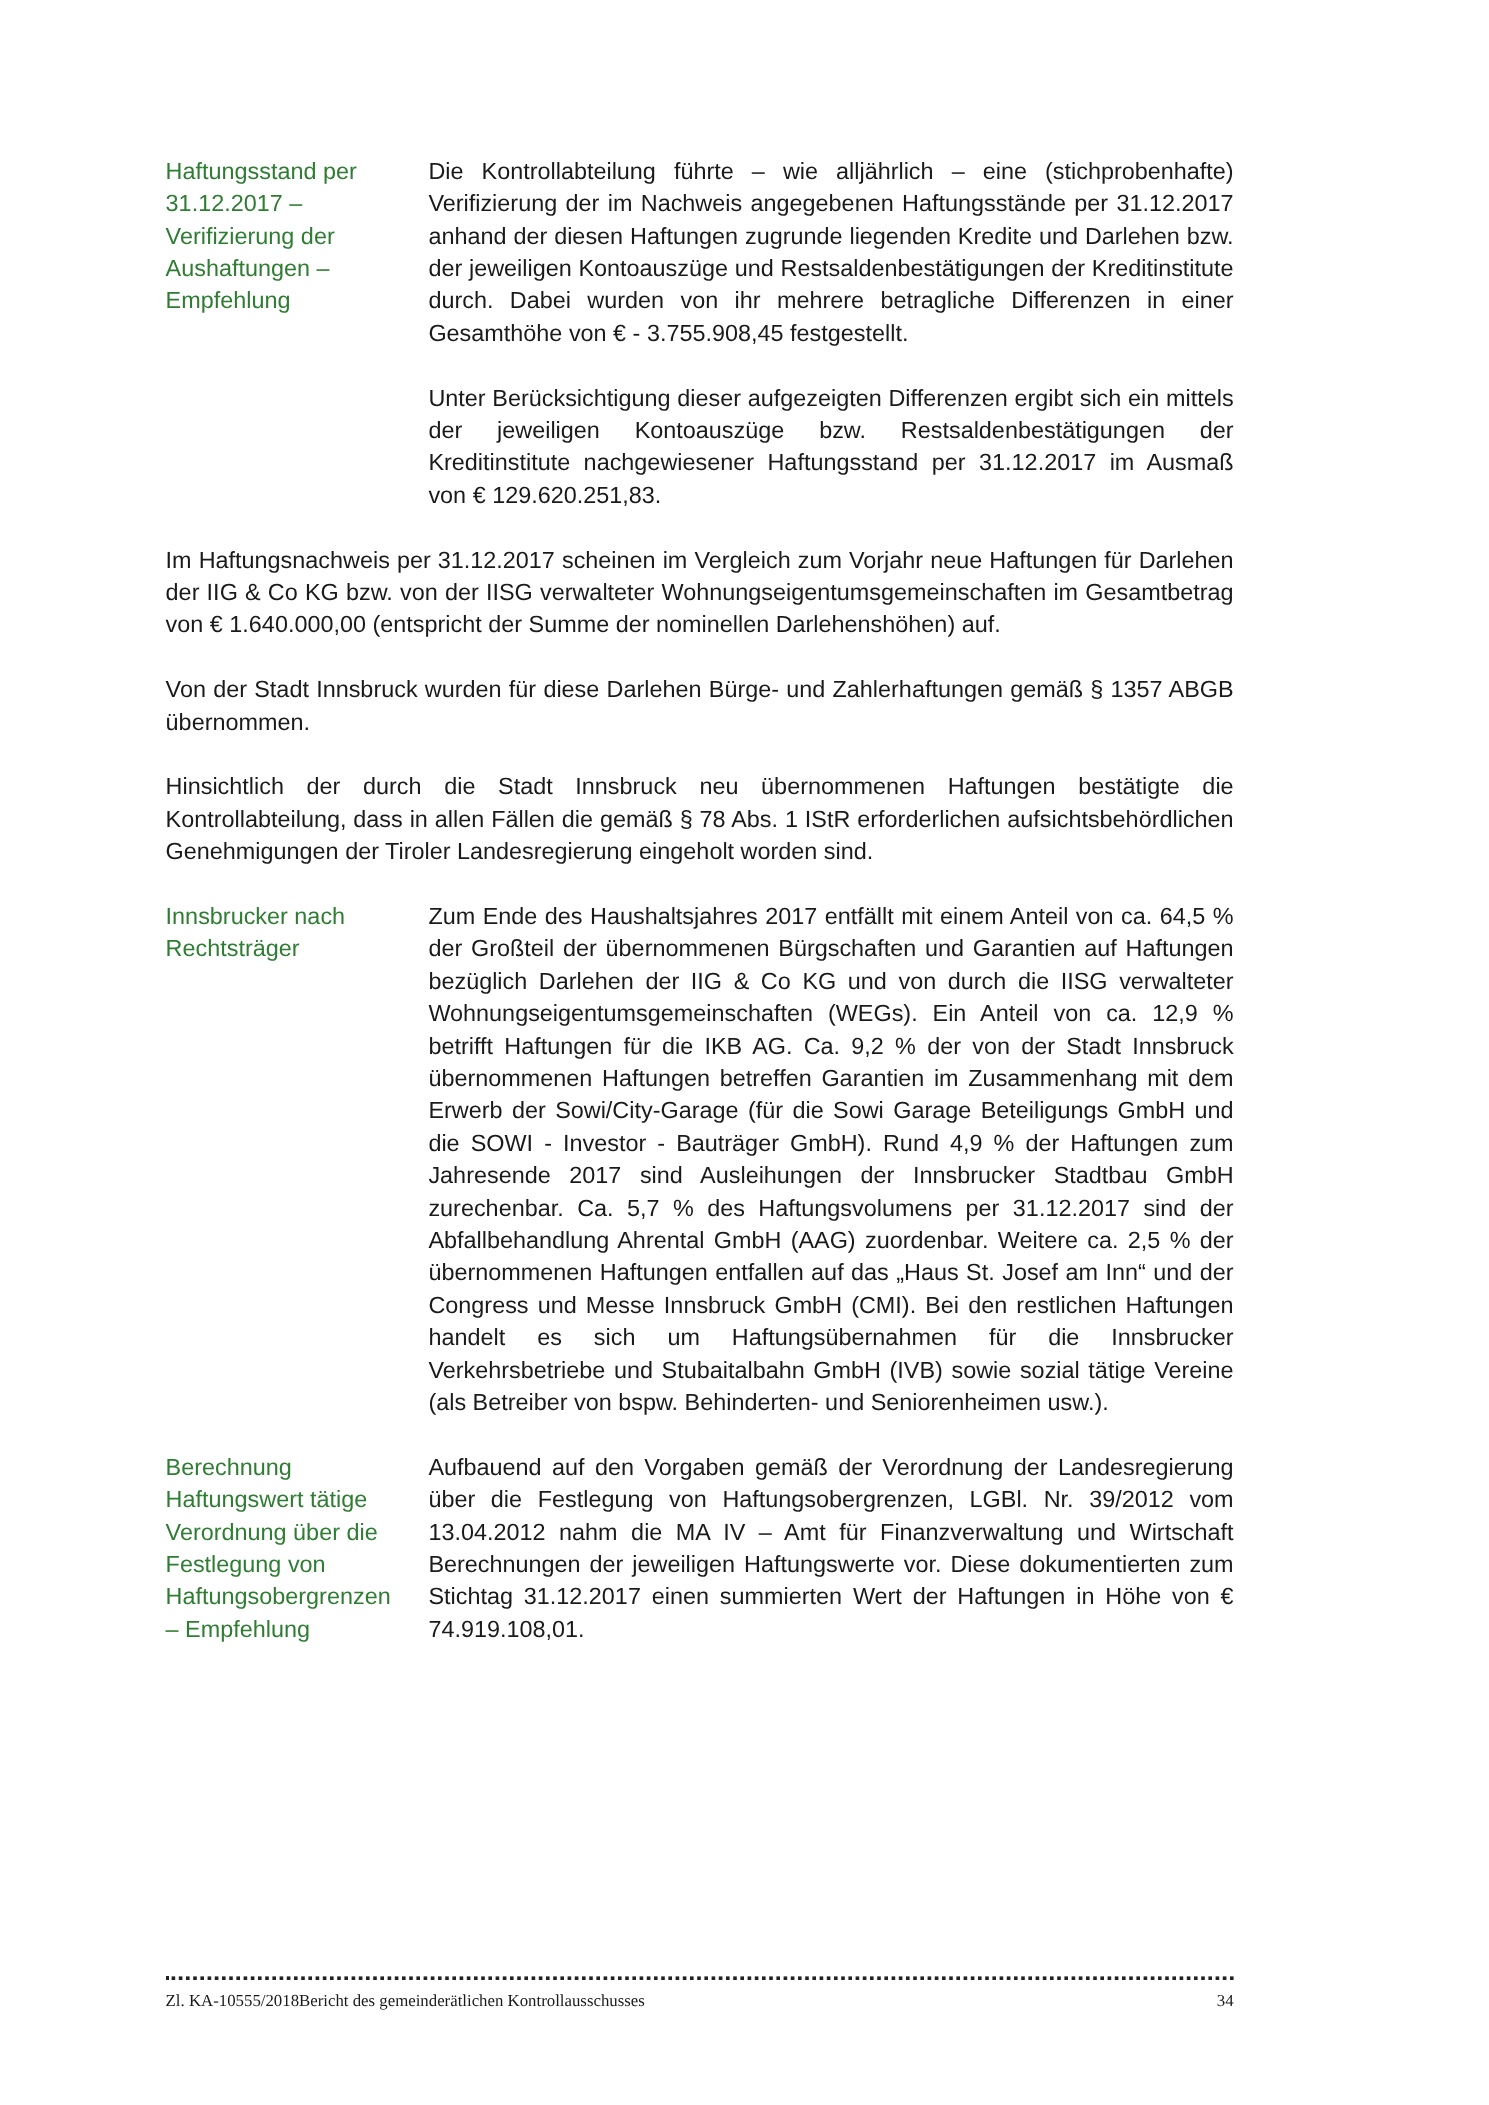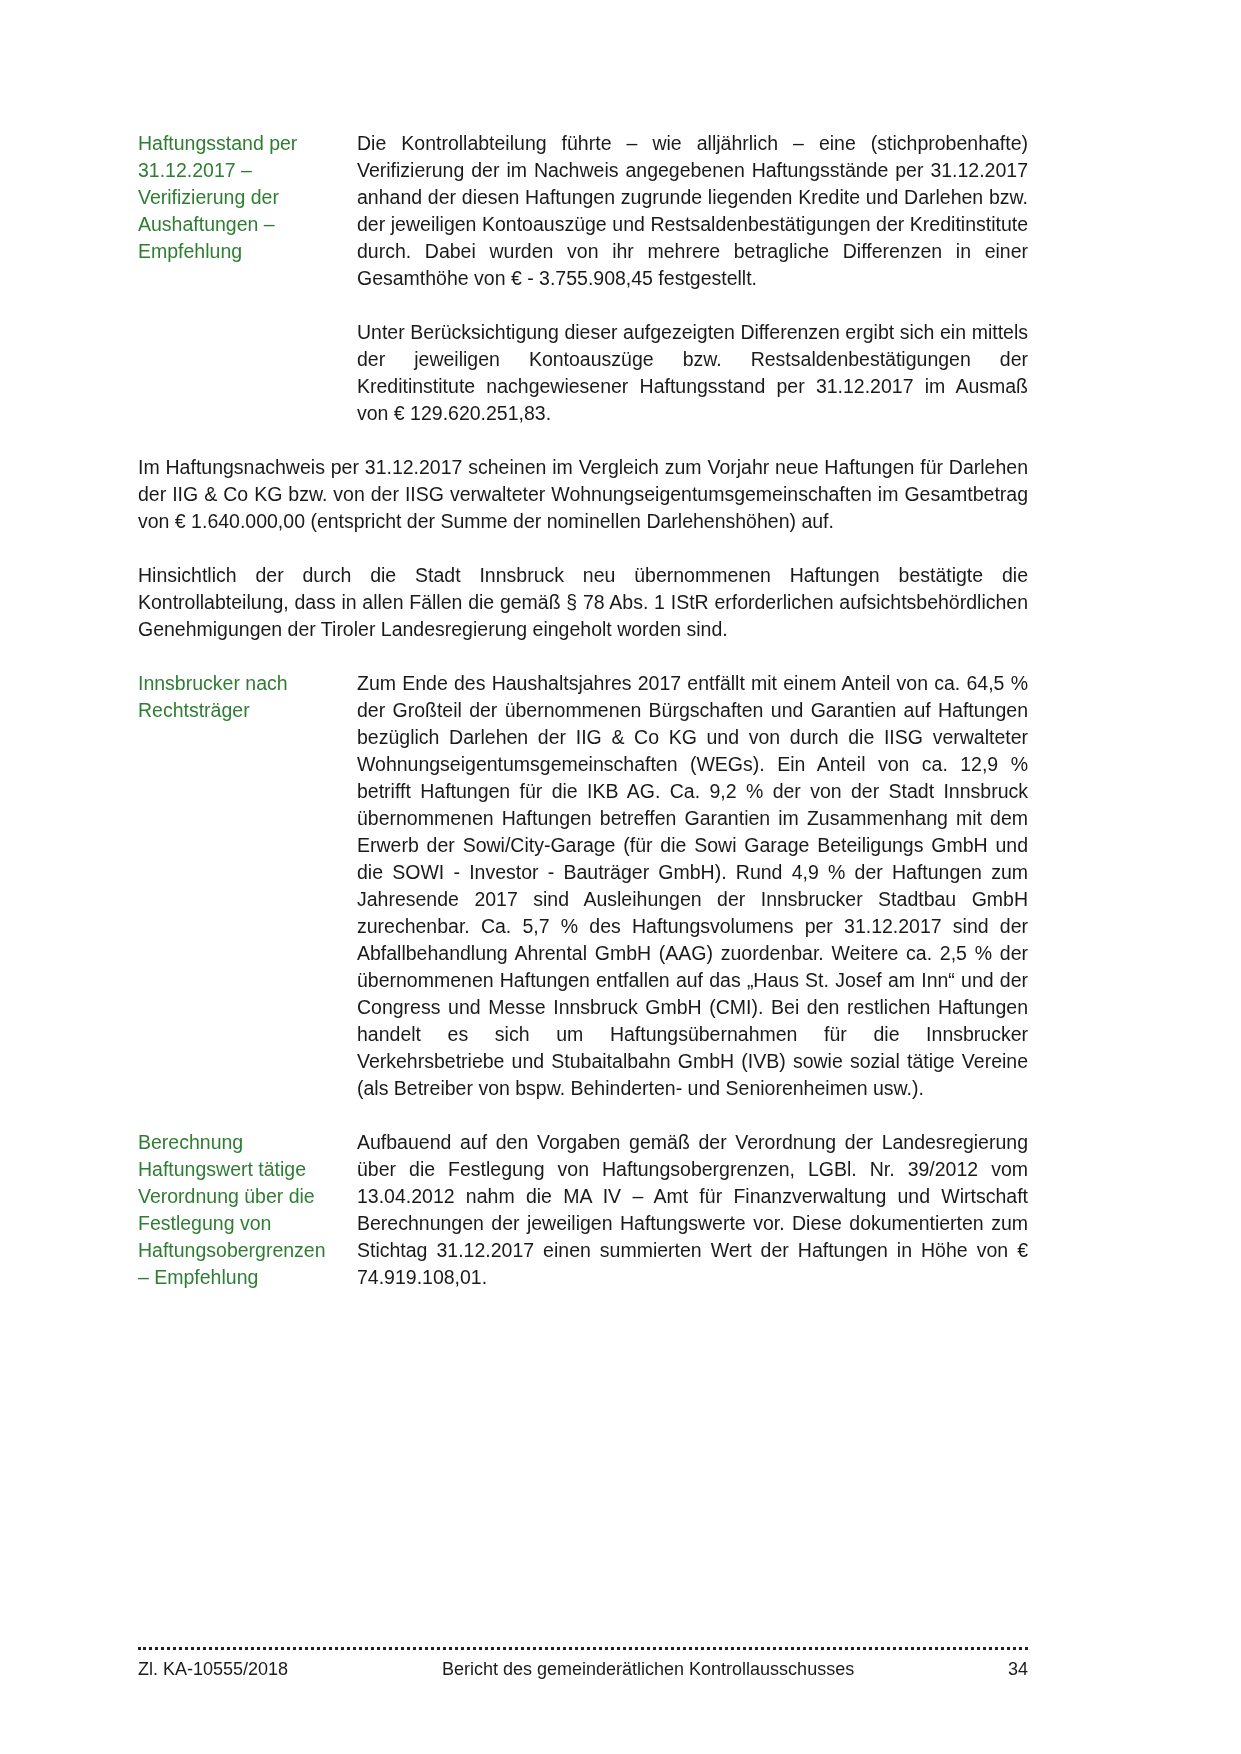--- a/index.html
+++ b/index.html
@@ -59,44 +59,46 @@
   }
   .footer-divider{
     border-top:3px dotted #222;
     height:0;
     margin-bottom:6px;
   }
   .footer-row{
     display:flex;
     justify-content:space-between;
     align-items:baseline;
-    font-size:18px;
+    font-size:14px;
     line-height:26px;
+    font-family:Liberation Serif, serif;
   }
   .footer-row .f-left{flex:0 0 auto;}
-  .footer-row .f-center{flex:1 1 auto;text-align:center;}
+  .footer-row .f-center{flex:1 1 auto;}
   .footer-row .f-right{flex:0 0 auto;}
 </style>
 </head>
 <body>
 
 <div class="page">
   <div class="content">
 
     <div class="section">
       <div class="section-label">Haftungsstand per 31.12.2017 – Verifizierung der Aushaftungen – Empfehlung</div>
       <div class="section-body">
         <p>Die Kontrollabteilung führte – wie alljährlich – eine (stichprobenhafte) Verifizierung der im Nachweis angegebenen Haftungsstände per 31.12.2017 anhand der diesen Haftungen zugrunde liegenden Kredite und Darlehen bzw. der jeweiligen Kontoauszüge und Restsaldenbestäti­gungen der Kreditinstitute durch. Dabei wurden von ihr mehrere betrag­liche Differenzen in einer Gesamthöhe von € - 3.755.908,45 festgestellt.</p>
         <p>Unter Berücksichtigung dieser aufgezeigten Differenzen ergibt sich ein mittels der jeweiligen Kontoauszüge bzw. Restsaldenbestätigungen der Kreditinstitute nachgewiesener Haftungsstand per 31.12.2017 im Aus­maß von € 129.620.251,83.</p>
       </div>
     </div>
 
     <div class="section">
       <div class="section-body">
         <p>Im Haftungsnachweis per 31.12.2017 scheinen im Vergleich zum Vorjahr neue Haftungen für Darlehen der IIG &amp; Co KG bzw. von der IISG verwal­teter Wohnungseigentumsgemeinschaften im Gesamtbetrag von € 1.640.000,00 (entspricht der Summe der nominellen Darlehenshöhen) auf.</p>
+        <p>Von der Stadt Innsbruck wurden für diese Darlehen Bürge- und Zahler­haftungen gemäß § 1357 ABGB übernommen.</p>
         <p>Hinsichtlich der durch die Stadt Innsbruck neu übernommenen Haftungen bestätigte die Kontrollabteilung, dass in allen Fällen die gemäß § 78 Abs. 1 IStR erforderlichen aufsichtsbehördlichen Genehmigungen der Tiroler Landesregierung eingeholt worden sind.</p>
       </div>
     </div>
 
     <div class="section">
       <div class="section-label">Innsbrucker nach Rechtsträger</div>
       <div class="section-body">
         <p>Zum Ende des Haushaltsjahres 2017 entfällt mit einem Anteil von ca. 64,5 % der Großteil der übernommenen Bürgschaften und Garantien auf Haftungen bezüglich Darlehen der IIG &amp; Co KG und von durch die IISG verwalteter Wohnungseigentumsgemeinschaften (WEGs). Ein Anteil von ca. 12,9 % betrifft Haftungen für die IKB AG. Ca. 9,2 % der von der Stadt Innsbruck übernommenen Haftungen betreffen Garantien im Zusam­menhang mit dem Erwerb der Sowi/City-Garage (für die Sowi Garage Beteiligungs GmbH und die SOWI - Investor - Bauträger GmbH). Rund 4,9 % der Haftungen zum Jahresende 2017 sind Ausleihungen der Inns­brucker Stadtbau GmbH zurechenbar. Ca. 5,7 % des Haftungsvolumens per 31.12.2017 sind der Abfallbehandlung Ahrental GmbH (AAG) zu­ordenbar. Weitere ca. 2,5 % der übernommenen Haftungen entfallen auf das „Haus St. Josef am Inn“ und der Congress und Messe Innsbruck GmbH (CMI). Bei den restlichen Haftungen handelt es sich um Haftungs­übernahmen für die Innsbrucker Verkehrsbetriebe und Stubaitalbahn GmbH (IVB) sowie sozial tätige Vereine (als Betreiber von bspw. Behin­derten- und Seniorenheimen usw.).</p>
       </div>
     </div>

